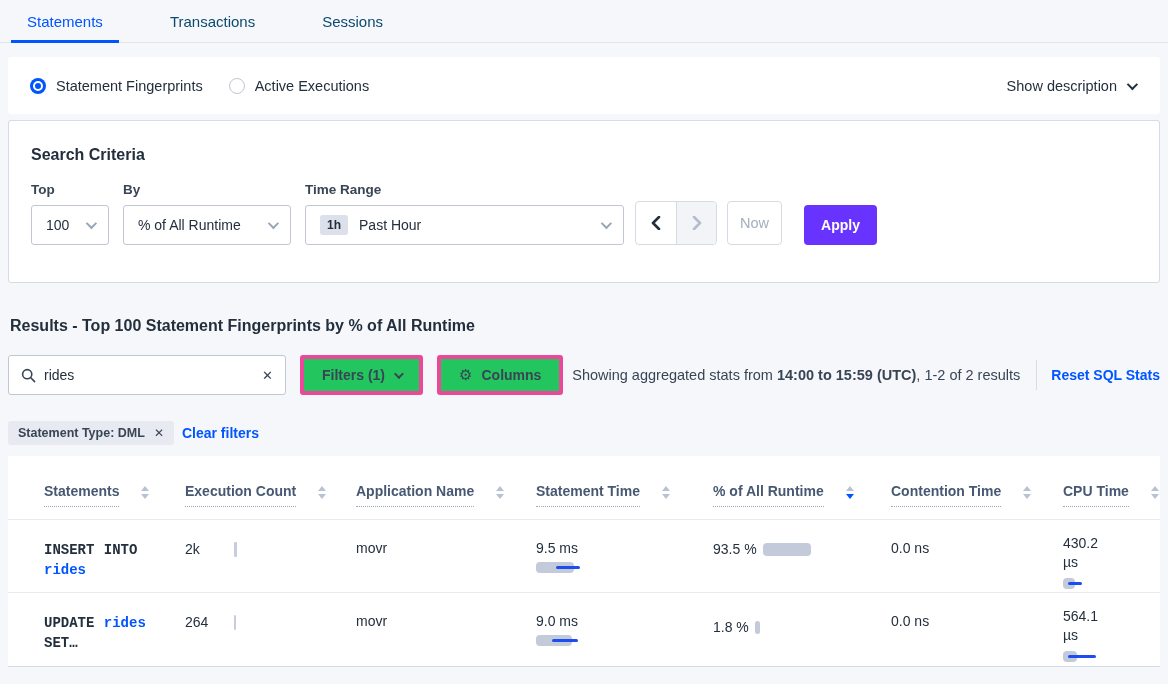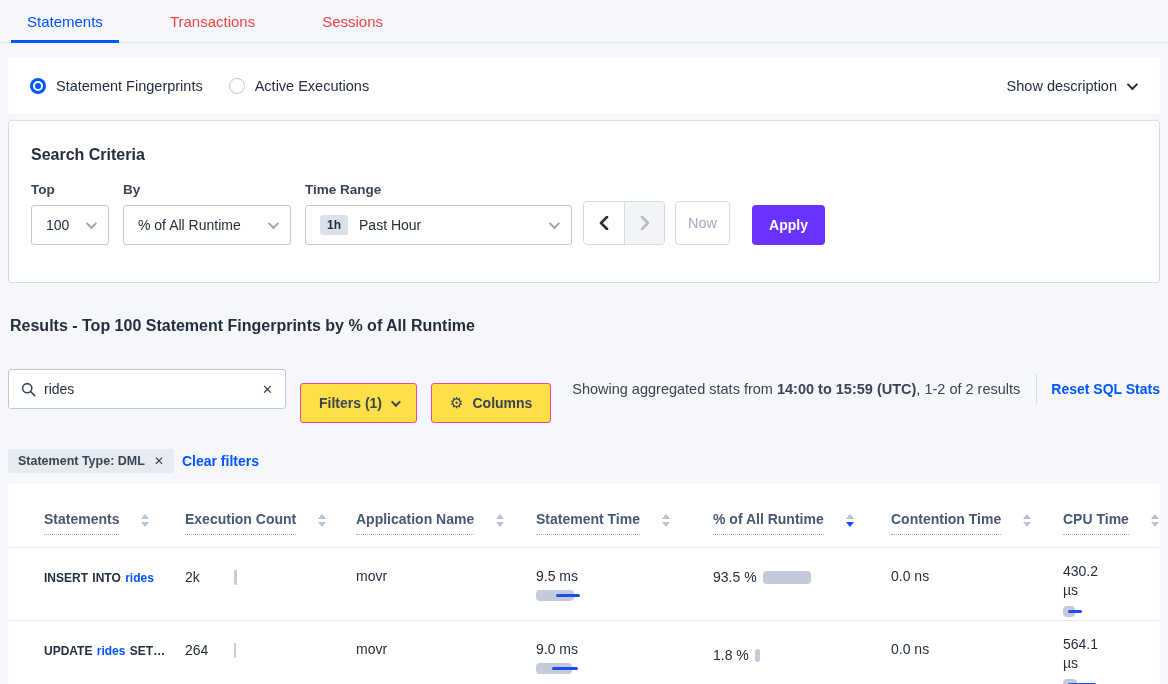--- a/index.html
+++ b/index.html
@@ -5,21 +5,21 @@
   * { margin:0; padding:0; box-sizing:border-box; }
   html,body { width:1168px; height:684px; overflow:hidden; }
   body {
     background:#f5f7fa;
     font-family:"Liberation Sans","DejaVu Sans",sans-serif;
     color:#394455;
     font-size:14px;
   }
   
   .tabbar { height:43px; border-bottom:1px solid #e1e5ec; display:flex; align-items:stretch; padding-left:11px; }
-  .tab { display:flex; align-items:center; padding:0 16px; margin-right:35px; font-size:15px; color:#ef4444; cursor:pointer; position:relative; }
+  .tab { display:flex; align-items:center; padding:0 16px; margin-right:35px; font-size:15px; color:#0c4a6e; cursor:pointer; position:relative; }
   .tab.active { color:#0055ff; }
   .tab.active::after { content:""; position:absolute; left:0; right:0; bottom:-1px; height:3px; background:#0055ff; }
   
   .content { padding:0 8px; }
   .card-white { background:#ffffff; border-radius:3px; }
   .chev { display:inline-block; width:8px; height:8px; border-right:2px solid #69778c; border-bottom:2px solid #69778c; transform:rotate(45deg) translateY(-2px); }
   .link { color:#0055ff; font-weight:700; cursor:pointer; }
   
   .radio-bar { margin-top:14px; height:57px; display:flex; align-items:center; justify-content:space-between; padding:0 25px 0 22px; }
   .radio-group { display:flex; align-items:center; gap:26px; }
@@ -32,35 +32,35 @@
   
   .criteria { margin-top:6px; border:1px solid #d6dce5; height:163px; padding:25px 22px; }
   .criteria-title { font-size:16px; font-weight:700; color:#242f3d; }
   .controls { display:flex; align-items:flex-end; margin-top:18px; }
   .ctl { display:flex; flex-direction:column; }
   .ctl-label { font-size:13.5px; font-weight:700; color:#394455; margin-bottom:8px; }
   .select { height:40px; border:1px solid #c0c6d2; border-radius:3px; background:#fff; display:flex; align-items:center; padding:0 14px; cursor:pointer; color:#242f3d; }
   .select .chev { margin-left:auto; border-color:#9aa6b8; }
   .sel-top { width:78px; margin-right:14px; }
   .sel-by { width:168px; margin-right:14px; }
-  .sel-time { width:267px; }
+  .sel-time { width:319px; }
   .time-badge { background:#dbe0ea; color:#242f3d; font-weight:700; font-size:12px; border-radius:3px; padding:3px 7px; margin-right:11px; }
   .arrow-group { display:flex; height:44px; border:1px solid #d6dbe3; border-radius:4px; overflow:hidden; margin-left:11px; background:#fff; }
   .arrow-btn { width:40px; display:flex; align-items:center; justify-content:center; cursor:pointer; }
   .arrow-btn svg { display:block; }
   .arrow-btn.next { background:#f2f4f8; border-left:1px solid #d6dbe3; cursor:default; }
   .btn-now { margin-left:10px; height:44px; width:55px; border:1px solid #d6dbe3; border-radius:4px; background:#fff; color:#a3adbd; display:flex; align-items:center; justify-content:center; font-size:14.5px; cursor:default; }
   .btn-apply { margin-left:22px; height:40px; width:73px; border:none; border-radius:4px; background:#6933ff; color:#fff; font-weight:700; font-size:14px; display:flex; align-items:center; justify-content:center; cursor:pointer; }
   
   .results-heading { margin:34px 2px 0; font-size:16px; font-weight:700; color:#242f3d; }
   .toolbar { margin-top:20px; display:flex; align-items:center; }
   .search-box { width:278px; height:40px; background:#fff; border:1px solid #c0c6d2; border-radius:3px; display:flex; align-items:center; padding:0 12px; }
   .search-box input { border:none; outline:none; flex:1; font-size:14px; color:#242f3d; margin-left:8px; font-family:inherit; background:transparent; }
   .clear-x { color:#394455; font-size:13px; cursor:pointer; }
-  .tool-btn { height:40px; background:#fde047; border:1px solid #ec4899; border-radius:3px; display:flex; align-items:center; gap:9px; padding:0 18px; font-weight:700; color:#394455; cursor:pointer;margin-top:28px; }
+  .tool-btn { height:40px; background:#22c55e; border:4px solid #ec4899; border-radius:3px; display:flex; align-items:center; gap:9px; padding:0 18px; font-weight:700; color:#394455; cursor:pointer; }
   .btn-filters { margin-left:14px; }
   .btn-columns { margin-left:14px; }
   .tool-btn .chev { width:7px; height:7px; border-color:#394455; }
   .gear { font-size:15px; color:#394455; }
   .toolbar-right { margin-left:auto; display:flex; align-items:center; }
   .stats-text { color:#394455; font-size:14.5px; }
   .vdiv { width:1px; height:30px; background:#d6dce5; margin:0 14px 0 16px; }
   
   .chip-row { margin-top:26px; display:flex; align-items:center; gap:8px; }
   .chip { background:#e7ebf1; border-radius:3px; height:24px; display:flex; align-items:center; gap:9px; padding:0 10px; font-size:12.5px; font-weight:700; color:#394455; }
@@ -72,21 +72,21 @@
   .thead { padding-top:27px; padding-bottom:12px; border-bottom:1px solid #e7ebf1; }
   .th { display:flex; align-items:flex-start; gap:22px; }
   .th-label { font-size:14px; font-weight:700; color:#475872; border-bottom:1.5px dotted #9fa9bd; padding-bottom:7px; cursor:pointer; white-space:nowrap; }
   .sort { display:flex; flex-direction:column; gap:3px; margin-top:3px; cursor:pointer; }
   .tri-up { width:0; height:0; border-left:4px solid transparent; border-right:4px solid transparent; border-bottom:5px solid #b9c2d4; }
   .tri-dn { width:0; height:0; border-left:4px solid transparent; border-right:4px solid transparent; border-top:5px solid #b9c2d4; }
   .sort.desc .tri-dn { border-top-color:#0055ff; }
   .trow { height:73px; border-bottom:1px solid #e7ebf1; align-items:flex-start; }
   .trow:last-child { border-bottom:none; }
   .cell { padding-top:20px; font-size:14px; color:#242f3d; }
-  .stmt { font-family:Liberation Sans, sans-serif; font-size:12px; font-weight:600; max-width:122px; line-height:20px; word-spacing:1px; }
+  .stmt { font-family:Liberation Mono, monospace; font-size:14px; font-weight:600; max-width:122px; line-height:20px; word-spacing:1px; }
   .stmt .kw { color:#242f3d; }
   .stmt a { color:#0055ff; text-decoration:none; cursor:pointer; }
   .cell-exec { display:flex; align-items:flex-end; }
   .exec-bar { height:15px; background:#c6cddf; margin-left:34px; margin-top:2px; border-radius:1px; }
   .bar-track { position:relative; height:12px; margin-top:6px; }
   .bar-grey { position:absolute; left:0; top:0; height:11px; background:#c3cad9; border-radius:4px; }
   .bar-line { position:absolute; top:4px; height:3px; background:#1b4df0; border-radius:2px; }
   .pct-cell { display:flex; align-items:center; gap:6px; }
   .pct-val { width:44px; line-height:19px; }
   .pct-bar { height:13px; background:#c3cad9; border-radius:4px; flex:none; }

